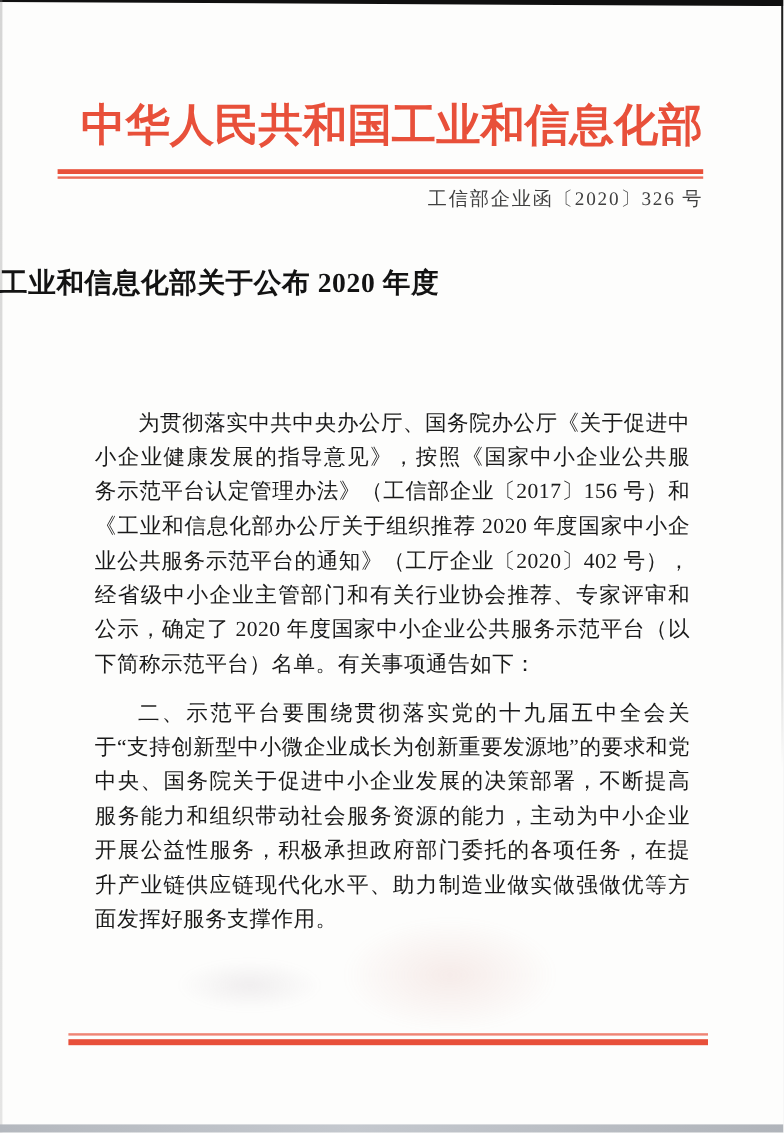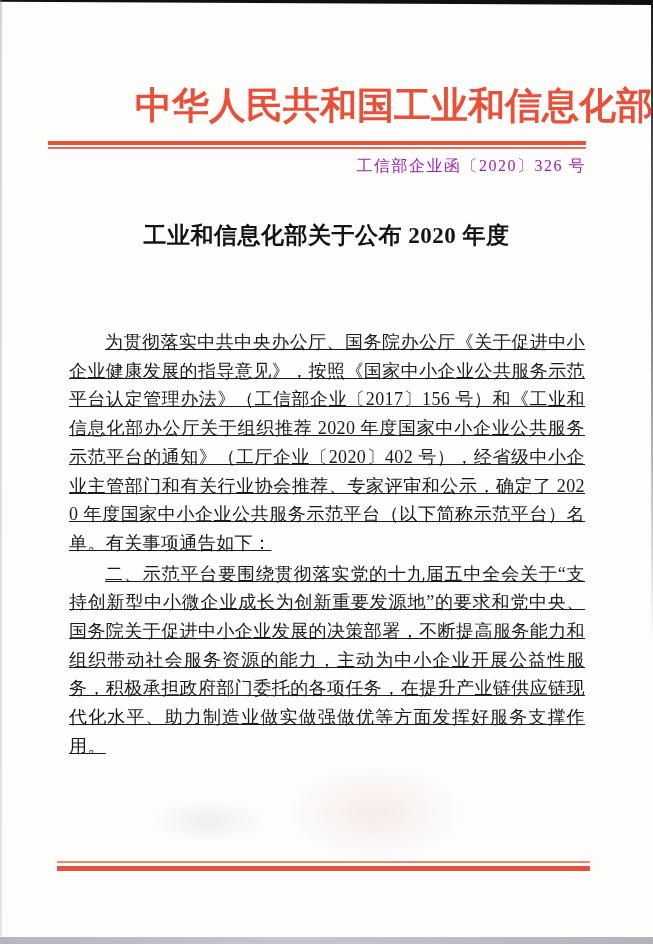--- a/index.html
+++ b/index.html
@@ -30,54 +30,54 @@
     position: absolute; top: 0; left: 0; width: 2px; height: 100%;
     background: linear-gradient(180deg, rgba(140,140,140,.35), rgba(120,120,120,.18));
   }
   .edge-bottom {
     position: absolute; bottom: 0; left: 0; right: 0; height: 7px;
     background: linear-gradient(90deg, #b4b8be, #c4c8ce 45%, #b0b4ba);
   }
   
   .org-name {
     position: absolute; top: 82px; left: 0; width: 100%;
-    text-align: right;
+    text-align: center;
     font-size: 37px; font-weight: bold; line-height: 48px;
     color: var(--accent-red);
     letter-spacing: 0px;
   }
   .header-rule { position: absolute; top: 141px; left: 48px; width: 538px; }
   .header-rule .bar-thick { height: 4px; background: var(--accent-red); }
   .header-rule .bar-thin  { height: 2px; margin-top: 2px; background: var(--accent-red); opacity: .85; }
 
   .doc-number {
     position: absolute; top: 156px; left: 0; width: 586px;
     text-align: right;
     font-size: 16px; letter-spacing: 1.5px;
-    color: #a21caf;
+    color: #404040;
   }
   
   .notice-title {
     position: absolute; top: 216px; left: 0; width: 100%;
-    text-align: center;
+    text-align: left;
     font-size: 23px; font-weight: bold; line-height: 40px;
     letter-spacing: .5px;
     color: #131313;
   }
   
   .notice-body {
     position: absolute; top: 326px; left: 67px; width: 520px;
     font-size: 18px; line-height: 28.7px;
     letter-spacing: .4px;
     color: var(--ink);
     text-align: justify;
     text-justify: inter-ideograph;
     word-break: break-all;
   }
-  .notice-body p { margin: 2px; text-indent: 2em; text-decoration: underline; }
+  .notice-body p { margin: 12px; text-indent: 2em; }
 
   
   .footer-rule { position: absolute; top: 861px; left: 57px; width: 533px; }
   .footer-rule .bar-thin  { height: 2px; background: var(--accent-red); opacity: .7; }
   .footer-rule .bar-thick { height: 5px; margin-top: 3px; background: var(--accent-red); }
 
   
   .seal-ghost { position: absolute; filter: blur(3px); pointer-events: none; }
   .seal-ghost.g1 {
     top: 765px; left: 285px; width: 180px; height: 95px; border-radius: 50%;

